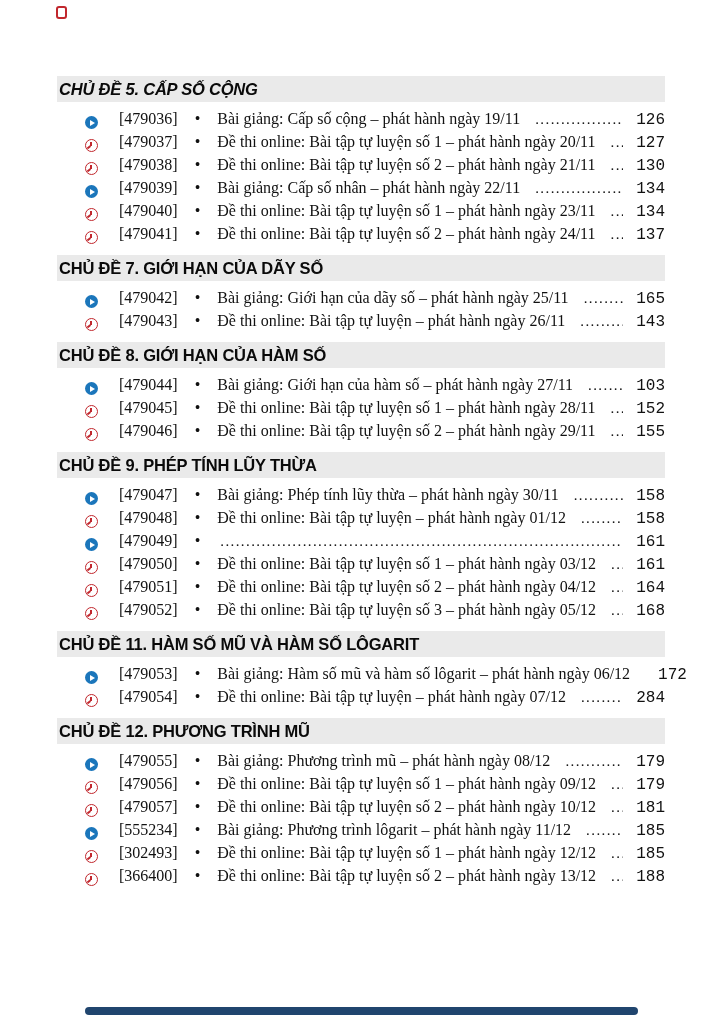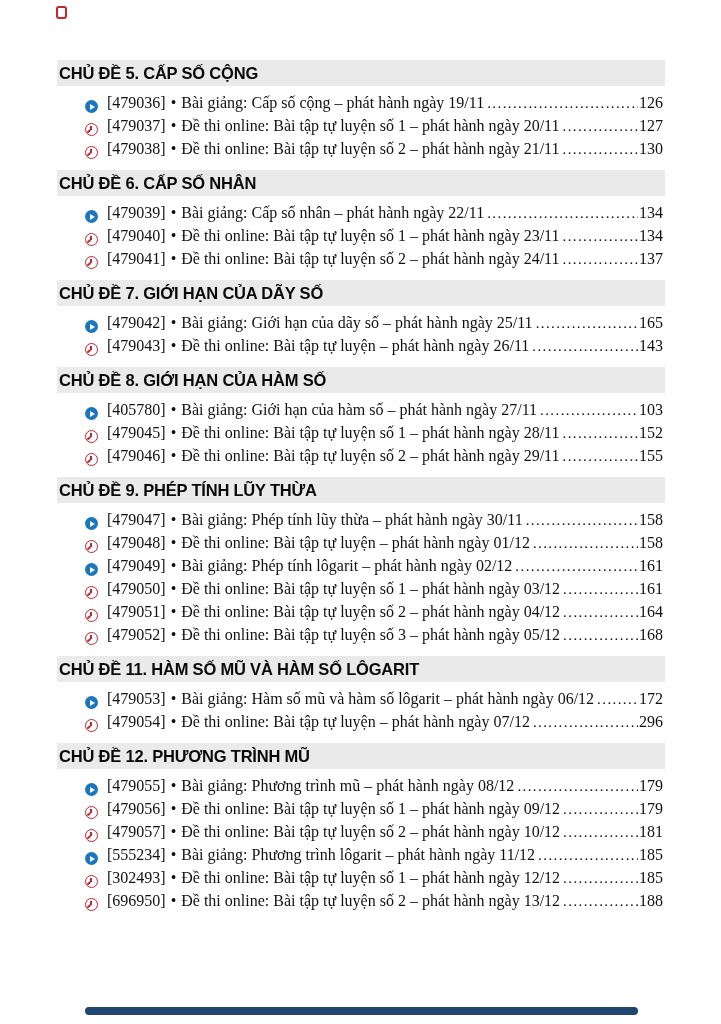--- a/index.html
+++ b/index.html
@@ -40,29 +40,30 @@
     margin-top:7px;
     margin-bottom:8px;
     padding-left:2px;
     font-family:"Liberation Sans", sans-serif;
     font-weight:bold;
     font-size:16.5px;
     letter-spacing:-0.2px;
     color:#0a0a0a;
     white-space:nowrap;
   }
-  .section:first-child .section-header{margin-top:0;}
+  .section:first-child .section-header{margin-top:16px;font-style:italic;}
   
   .toc-item{
     display:flex;
     align-items:baseline;
     height:23px;
     padding-left:28px;
     font-size:16px;
     white-space:nowrap;
+    gap:12px;
   }
   .icon-box{
     flex:0 0 auto;
     width:13px;height:13px;
     margin-right:9px;
     position:relative;
     top:1px;
     align-self:center;
     display:inline-block;
   }
@@ -110,20 +111,21 @@
   }
   .dot-leader::after{
     content:"..........................................................................................................................................................................................";
     letter-spacing:1.4px;
     font-size:15px;
   }
   .page-number{
     flex:0 0 auto;
     text-align:left;
     min-width:26px;
+    font-family:Liberation Mono, monospace;
   }
   
   .footer-bar{
     position:absolute;
     left:85px;top:1007px;
     width:553px;height:8px;
     background:var(--footer-bar);
     border-radius:4px;
   }
 </style>
@@ -162,23 +164,20 @@
     <span class="item-code">[479038]</span>
     <span class="item-bullet">•</span>
     <span class="item-text">Đề thi online: Bài tập tự luyện số 2 – phát hành ngày 21/11</span>
     <span class="dot-leader"></span>
     <span class="page-number">130</span>
   </div>
 </div>
   </div>
 
   <div class="section">
-    <div class="section-header">
-      <span>CHỦ ĐỀ 6. CẤP SỐ NHÂN</span>
-    </div>
     <div>
   <div class="toc-item">
     <span class="icon-box play-icon"></span>
     <span class="item-code">[479039]</span>
     <span class="item-bullet">•</span>
     <span class="item-text">Bài giảng: Cấp số nhân – phát hành ngày 22/11</span>
     <span class="dot-leader"></span>
     <span class="page-number">134</span>
   </div>
 
@@ -227,21 +226,21 @@
 </div>
   </div>
 
   <div class="section">
     <div class="section-header">
       <span>CHỦ ĐỀ 8. GIỚI HẠN CỦA HÀM SỐ</span>
     </div>
     <div>
   <div class="toc-item">
     <span class="icon-box play-icon"></span>
-    <span class="item-code">[405780]</span>
+    <span class="item-code">[479044]</span>
     <span class="item-bullet">•</span>
     <span class="item-text">Bài giảng: Giới hạn của hàm số – phát hành ngày 27/11</span>
     <span class="dot-leader"></span>
     <span class="page-number">103</span>
   </div>
 
   <div class="toc-item">
     <span class="icon-box clock-icon"></span>
     <span class="item-code">[479045]</span>
     <span class="item-bullet">•</span>
@@ -285,21 +284,20 @@
   </div>
 </div>
   </div>
 
   <div class="section">
     <div>
   <div class="toc-item">
     <span class="icon-box play-icon"></span>
     <span class="item-code">[479049]</span>
     <span class="item-bullet">•</span>
-    <span class="item-text">Bài giảng: Phép tính lôgarit – phát hành ngày 02/12</span>
     <span class="dot-leader"></span>
     <span class="page-number">161</span>
   </div>
 
   <div class="toc-item">
     <span class="icon-box clock-icon"></span>
     <span class="item-code">[479050]</span>
     <span class="item-bullet">•</span>
     <span class="item-text">Đề thi online: Bài tập tự luyện số 1 – phát hành ngày 03/12</span>
     <span class="dot-leader"></span>
@@ -339,21 +337,21 @@
     <span class="dot-leader"></span>
     <span class="page-number">172</span>
   </div>
 
   <div class="toc-item">
     <span class="icon-box clock-icon"></span>
     <span class="item-code">[479054]</span>
     <span class="item-bullet">•</span>
     <span class="item-text">Đề thi online: Bài tập tự luyện  – phát hành ngày 07/12</span>
     <span class="dot-leader"></span>
-    <span class="page-number">296</span>
+    <span class="page-number">284</span>
   </div>
 </div>
   </div>
 
   <div class="section">
     <div class="section-header">
       <span>CHỦ ĐỀ 12. PHƯƠNG TRÌNH MŨ</span>
     </div>
     <div>
   <div class="toc-item">
@@ -400,21 +398,21 @@
     <span class="icon-box clock-icon"></span>
     <span class="item-code">[302493]</span>
     <span class="item-bullet">•</span>
     <span class="item-text">Đề thi online: Bài tập tự luyện số 1 – phát hành ngày 12/12</span>
     <span class="dot-leader"></span>
     <span class="page-number">185</span>
   </div>
 
   <div class="toc-item">
     <span class="icon-box clock-icon"></span>
-    <span class="item-code">[696950]</span>
+    <span class="item-code">[366400]</span>
     <span class="item-bullet">•</span>
     <span class="item-text">Đề thi online: Bài tập tự luyện số 2 – phát hành ngày 13/12</span>
     <span class="dot-leader"></span>
     <span class="page-number">188</span>
   </div>
 </div>
   </div>
 </div>
 </div>
 

